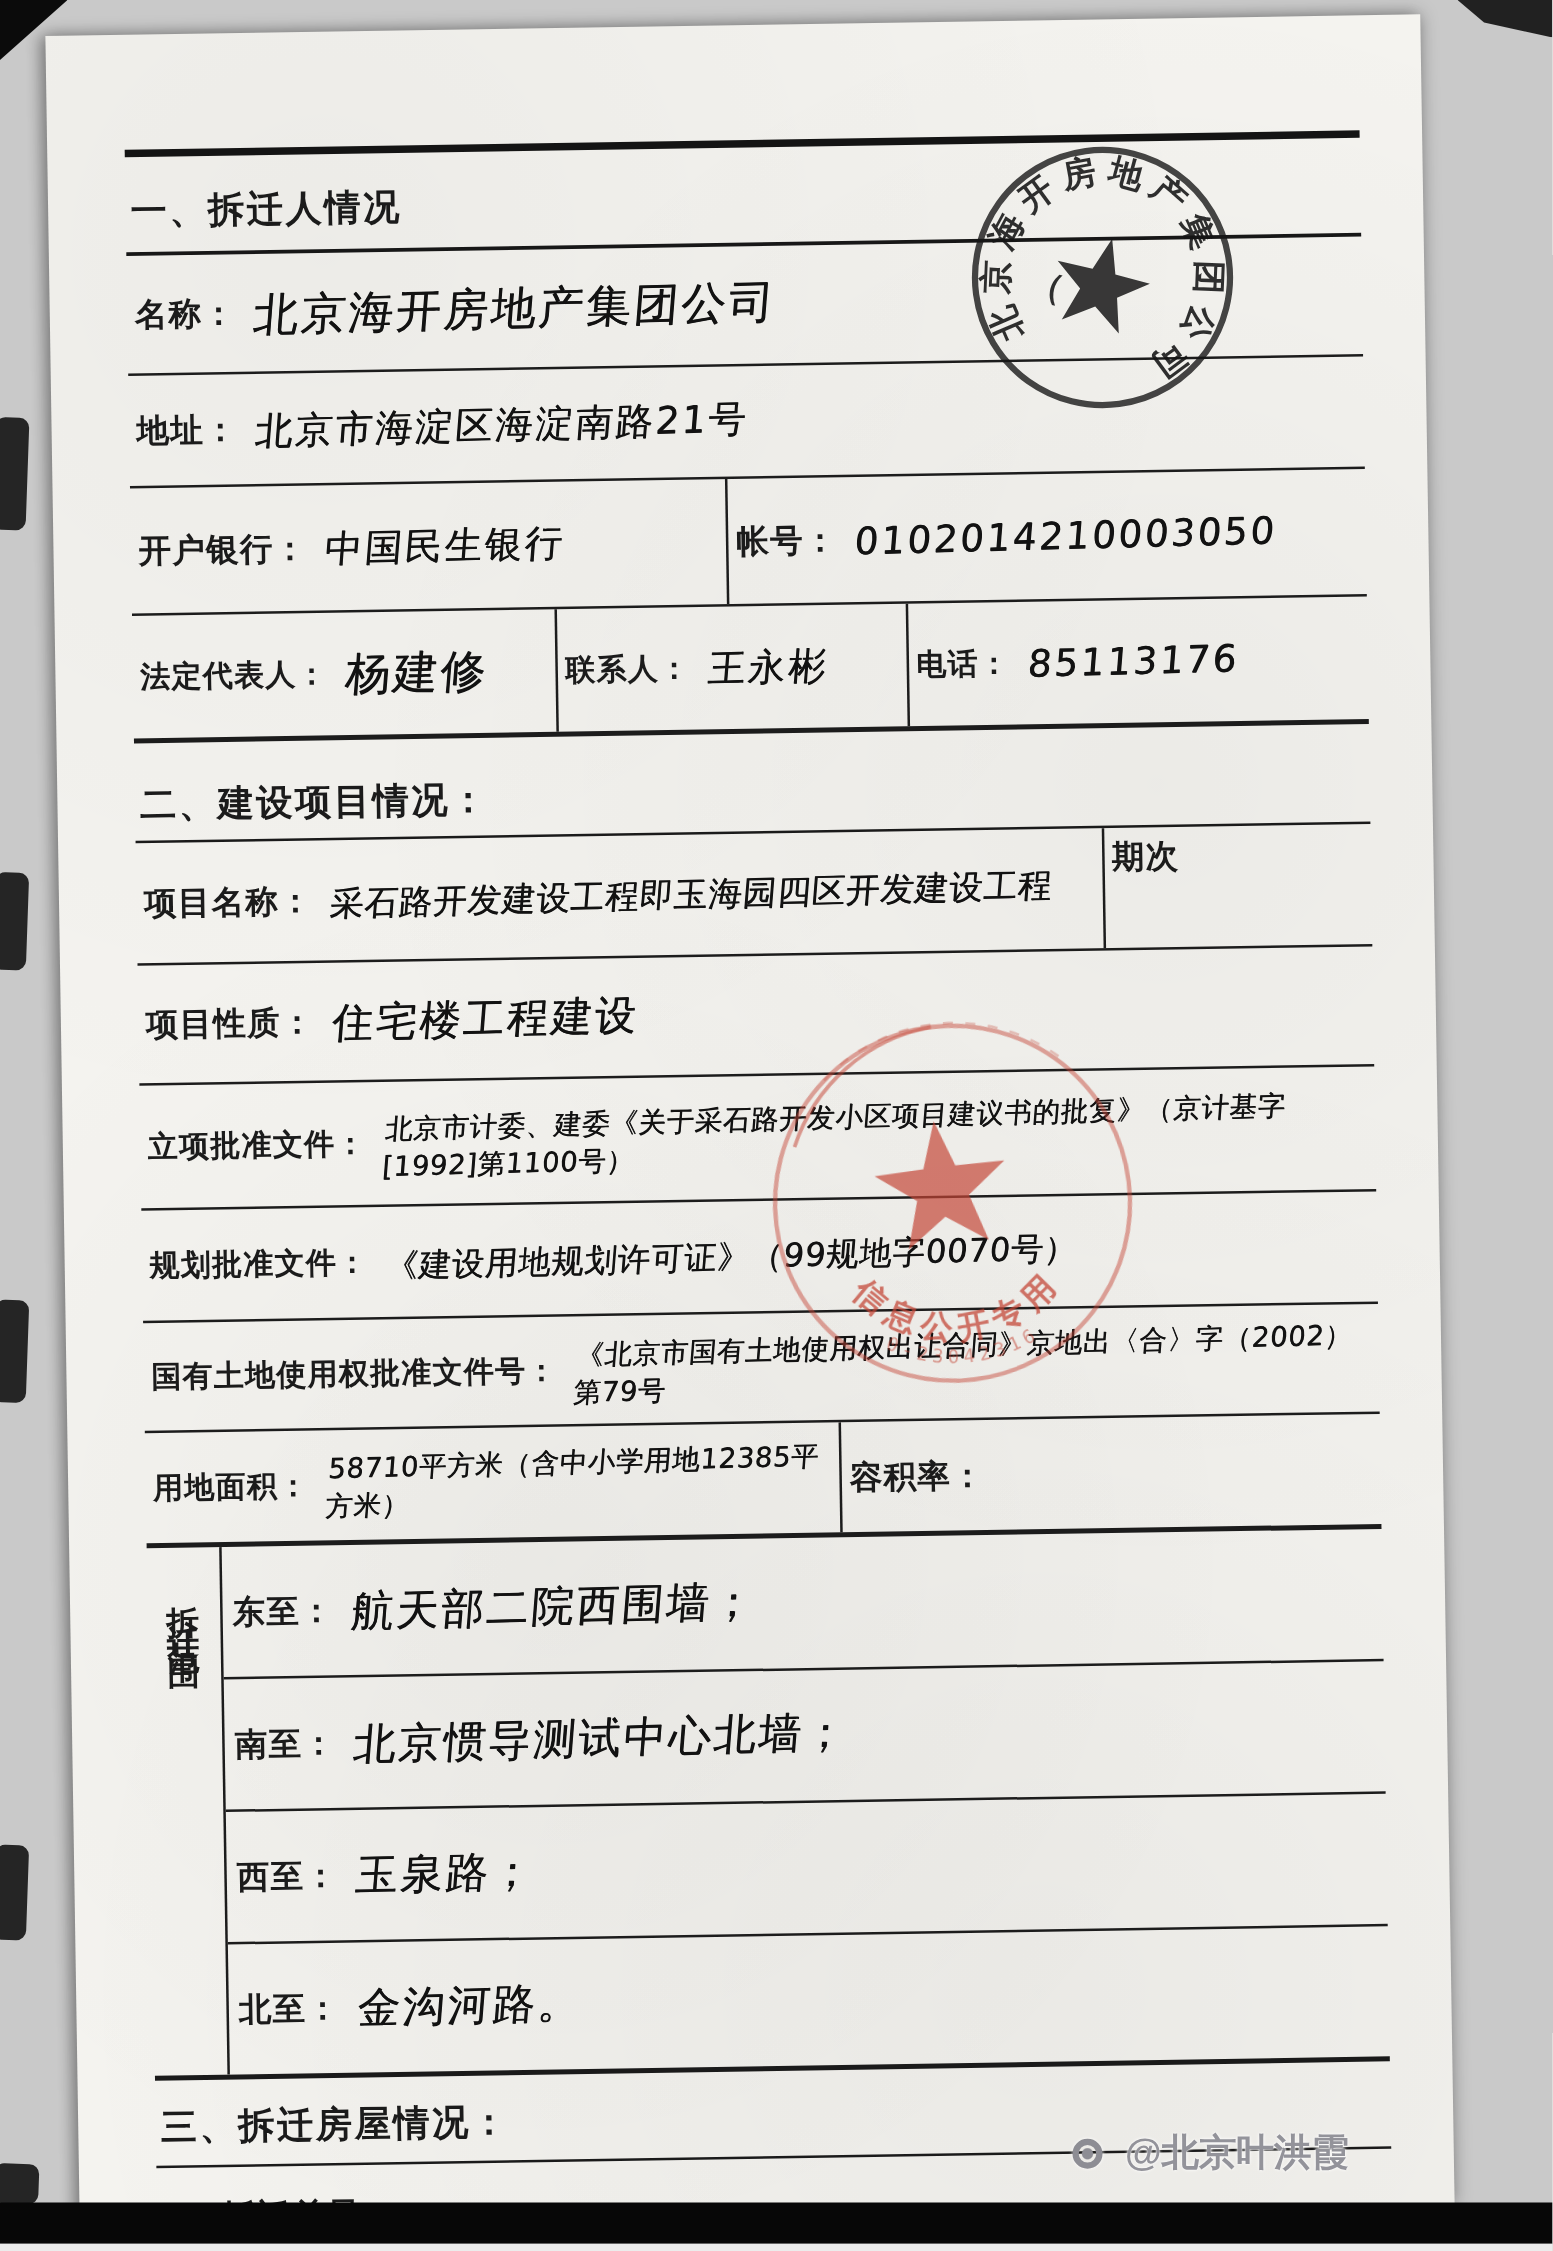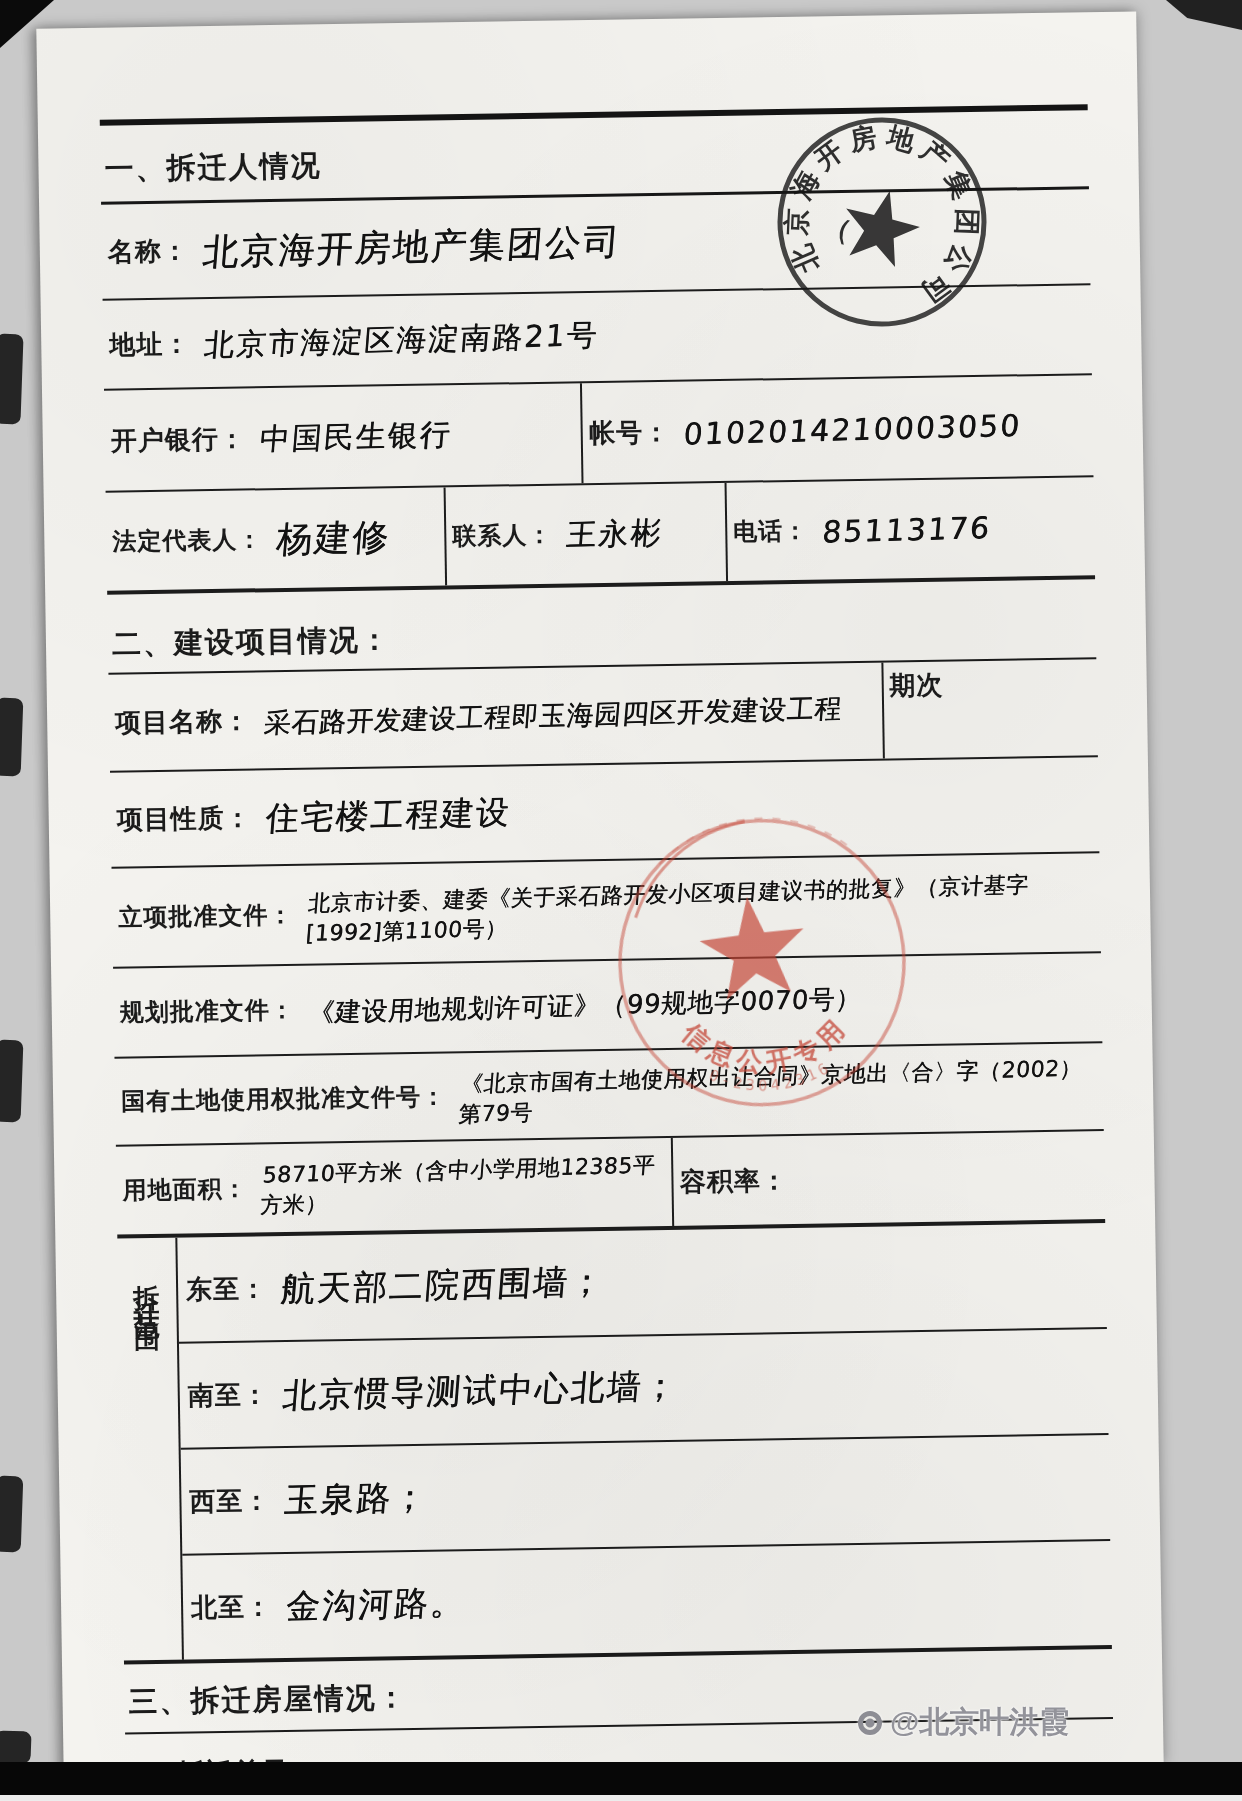--- a/index.html
+++ b/index.html
@@ -87,21 +87,21 @@
   .trow{display:flex;align-items:stretch;}
   .trow.head{border-bottom:2.5px solid #1c1c1c;}
   .tcell{width:52%;display:flex;align-items:center;justify-content:center;min-height:66px;padding:6px 4px;}
   .tcell.rt{width:48%;border-left:2.5px solid #1c1c1c;}
   
   .seal{position:absolute;z-index:3;pointer-events:none;}
   .seal-company{left:742px;top:82px;transform:rotate(14deg);opacity:0.88;}
   .seal-info{left:612px;top:782px;transform:rotate(-7deg);opacity:0.86;filter:blur(0.3px);}
   
   .watermark{
-    position:absolute;left:858px;top:1702px;z-index:6;display:flex;align-items:center;gap:8px;
+    position:absolute;left:858px;top:1702px;z-index:6;display:flex;align-items:center;gap:18px;
     color:#93939a;font-weight:700;font-size:30px;
     text-shadow:0 0 3px #ffffff, 0 0 1px #ffffff;
   }
   .wm-icon{
     width:24px;height:24px;border-radius:50%;border:5px solid #8d8d94;box-sizing:border-box;
     background:radial-gradient(circle at 50% 50%, #8d8d94 0 4px, transparent 5px);
     box-shadow:0 0 3px #fff;
   }
   
   .artifact{position:absolute;z-index:5;}

